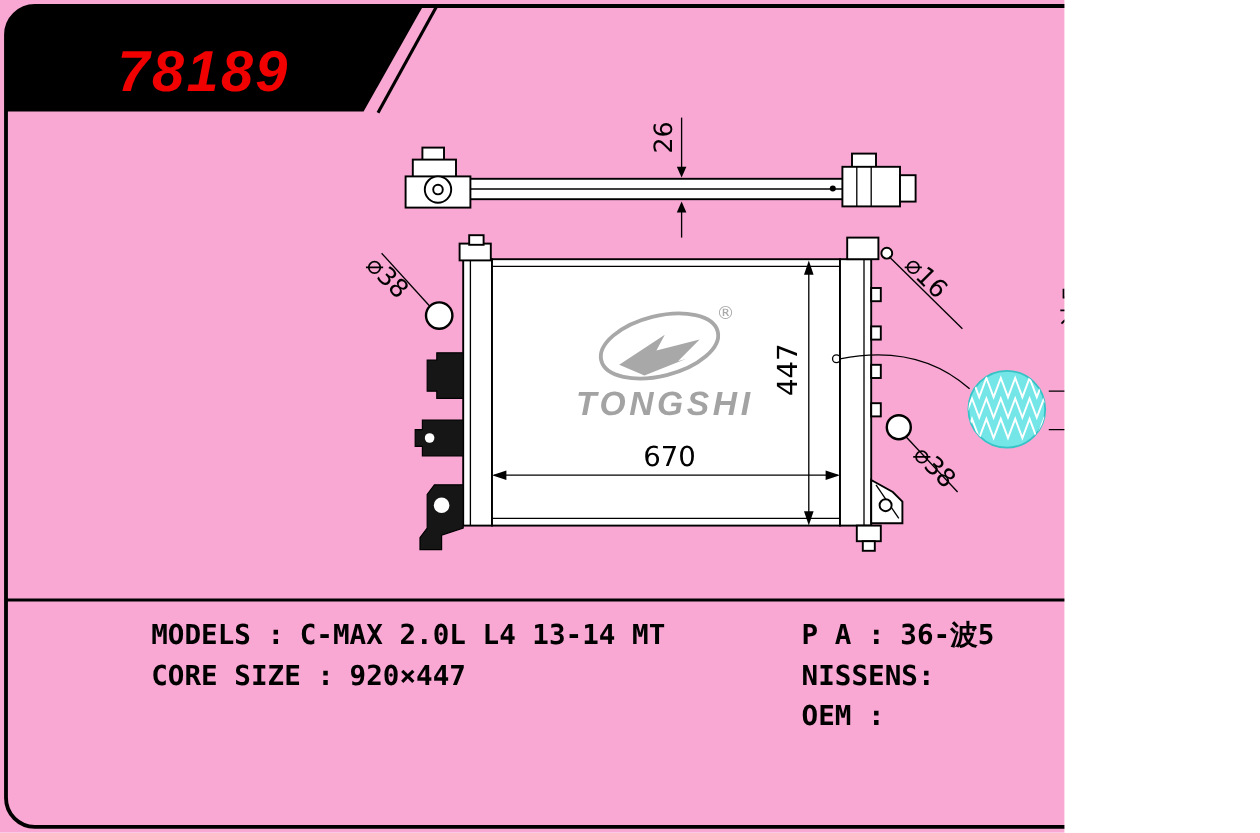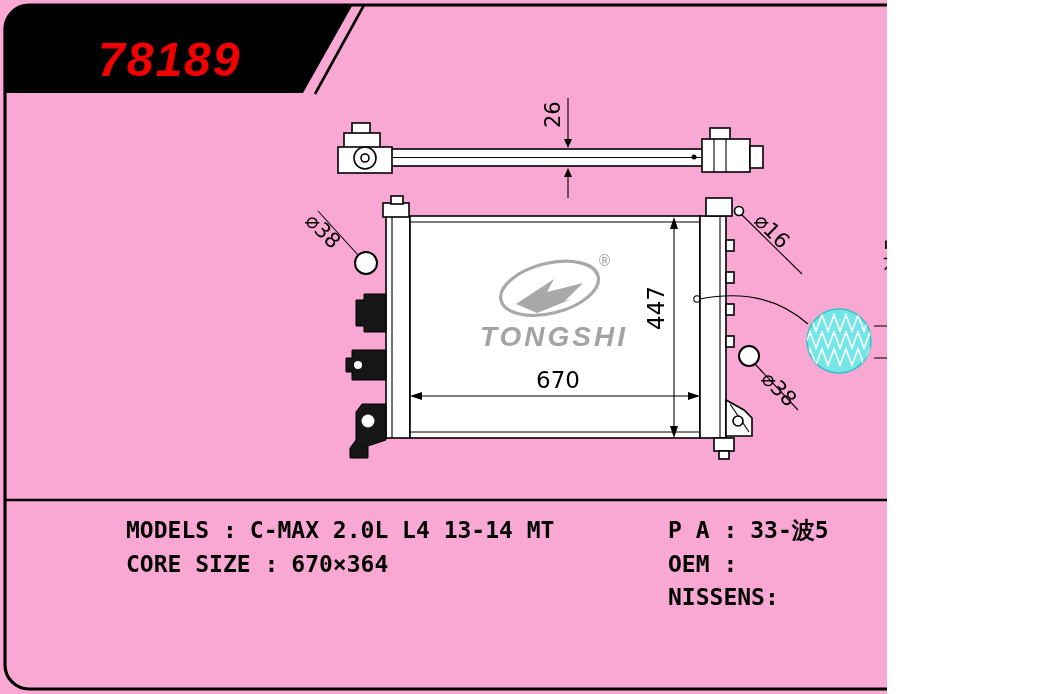--- a/index.html
+++ b/index.html
@@ -185,22 +185,22 @@
       <text x="45" y="-32" font-size="15" class="logo-gray" font-family="DejaVu Sans, sans-serif">®</text>
       <text x="2" y="48" text-anchor="middle" class="logo-brand">TONGSHI</text>
     </g>
 
     <line x1="5" y1="500" x2="1045" y2="500" stroke="#000" stroke-width="2.6"></line>
   </svg>
 
   <div class="specs">
     <div class="spec-col-left">
       <div class="spec-row"><span>MODELS :</span><span class="spec-value">C-MAX 2.0L L4 13-14 MT</span></div>
-      <div class="spec-row"><span>CORE SIZE :</span><span class="spec-value">670×364</span></div>
+      <div class="spec-row"><span>CORE SIZE :</span><span class="spec-value">920×447</span></div>
     </div>
     <div class="spec-col-right">
-      <div class="spec-row"><span>P A :</span><span class="spec-value">33-波5</span></div>
+      <div class="spec-row"><span>P A :</span><span class="spec-value">36-波5</span></div>
+      <div class="spec-row"><span>NISSENS:</span><span class="spec-value"></span></div>
       <div class="spec-row"><span>OEM :</span><span class="spec-value"></span></div>
-      <div class="spec-row"><span>NISSENS:</span><span class="spec-value"></span></div>
     </div>
   </div>
 
 </div>
 
 </body></html>

